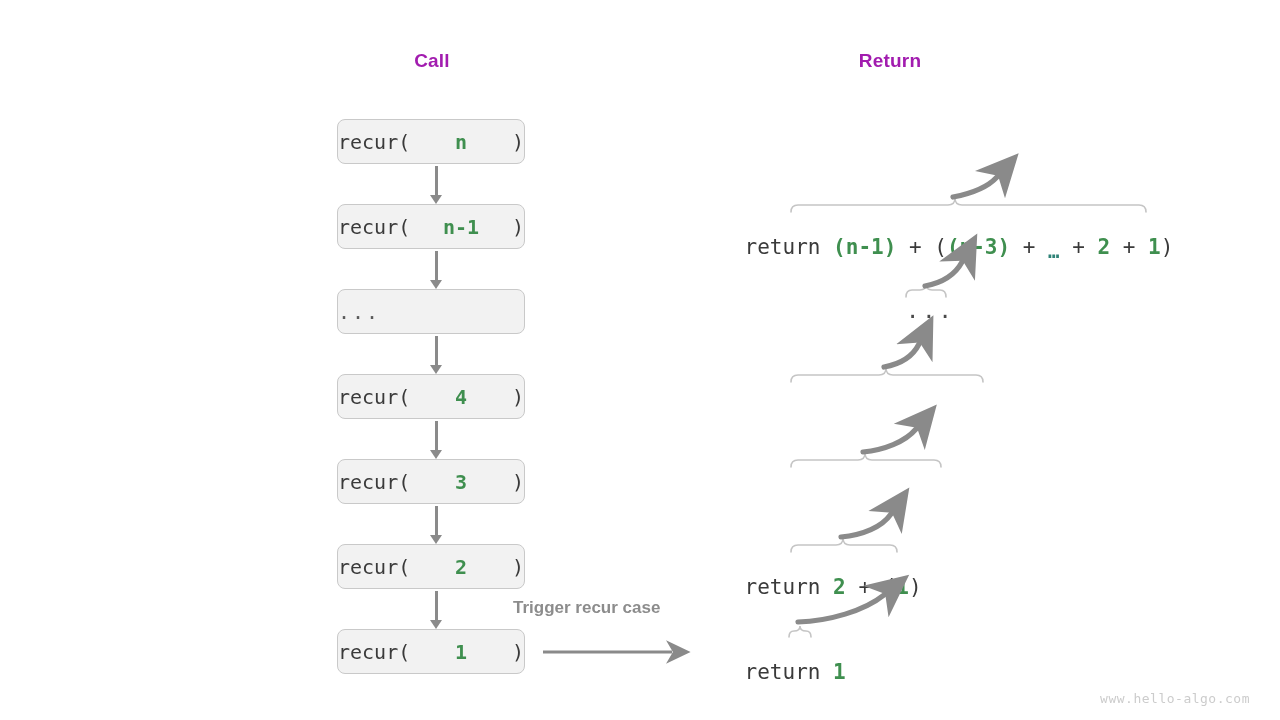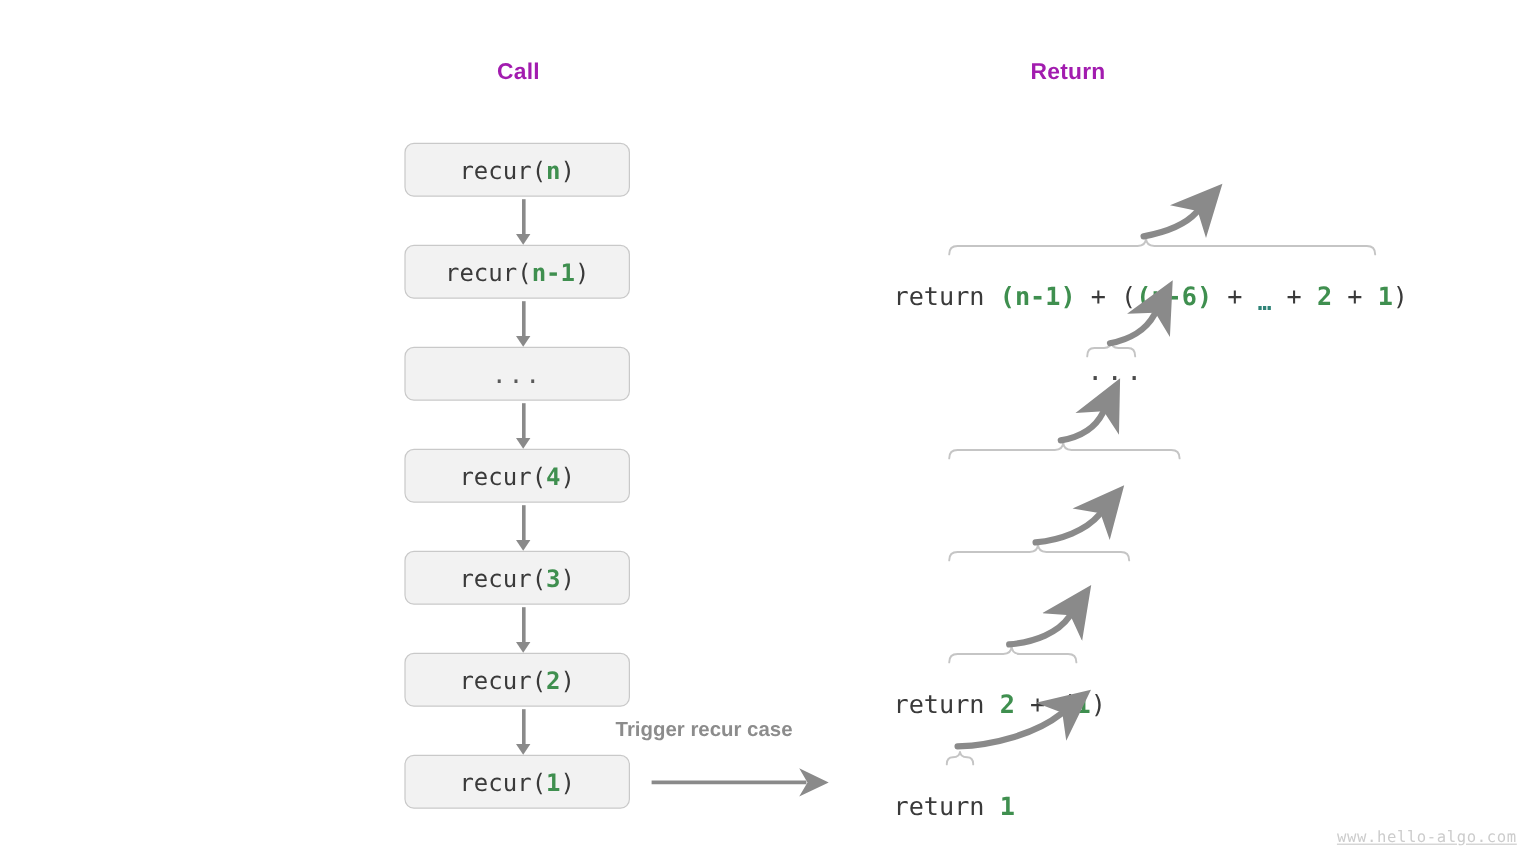--- a/index.html
+++ b/index.html
@@ -39,21 +39,21 @@
     position: absolute;
     left: 337px;
     width: 188px;
     height: 45px;
     box-sizing: border-box;
     background: #f2f2f2;
     border: 1.6px solid #c9c9c9;
     border-radius: 8px;
     display: flex;
     align-items: center;
-    justify-content: center;
+    justify-content: space-between;
     font-family: "DejaVu Sans Mono", monospace;
     font-size: 20px;
     color: #3a3a3a;
     white-space: pre;
   }
   .call-box .arg { color: #3f8f4f; font-weight: bold; }
   .call-box.ellipsis-box {
     font-size: 20px;
     color: #5a5a5a;
     letter-spacing: 2px;
@@ -122,28 +122,27 @@
     font-family: "Liberation Sans", sans-serif;
     font-size: 17px;
     font-weight: bold;
     color: #8c8c8c;
     white-space: nowrap;
   }
 
   
   #watermark {
     position: absolute;
-    right: 16px;
+    right: 30px;
     bottom: 14px;
     font-family: "DejaVu Sans Mono", monospace;
     font-size: 13px;
     color: #cccccc;
     letter-spacing: 0.5px;
     white-space: nowrap;
-    text-decoration: underline;
   }
 
   
   #overlay {
     position: absolute;
     left: 0; top: 0;
     width: 1280px; height: 720px;
     pointer-events: none;
   }
 </style>
@@ -203,21 +202,21 @@
     <div class="shaft" style="height:29px"></div>
       <div class="head" style="top:29px"></div>
   </div>
   <div class="v-arrow" style="top:591px; height:38px">
     <div class="shaft" style="height:29px"></div>
       <div class="head" style="top:29px"></div>
   </div>
 
 
   <div class="ret-row" style="top:216px">
-    <span class="kw">return </span><span class="g">(n-1)</span><span class="op"> + (</span><span class="g">(n-6)</span><span class="op"> + </span><span class="dots-inline">…</span><span class="op"> + </span><span class="g">2</span><span class="op"> + </span><span class="g">1</span><span class="op">)</span>
+    <span class="kw">return </span><span class="g">(n-1)</span><span class="op"> + (</span><span class="g">(n-3)</span><span class="op"> + </span><span class="dots-inline">…</span><span class="op"> + </span><span class="g">2</span><span class="op"> + </span><span class="g">1</span><span class="op">)</span>
   </div>
 
   <div id="ret-ellipsis">...</div>
 
 
 
   <div class="ret-row" style="top:556px">
     <span class="kw">return </span><span class="g">2</span><span class="op"> + (</span><span class="g">1</span><span class="op">)</span>
   </div>
 

